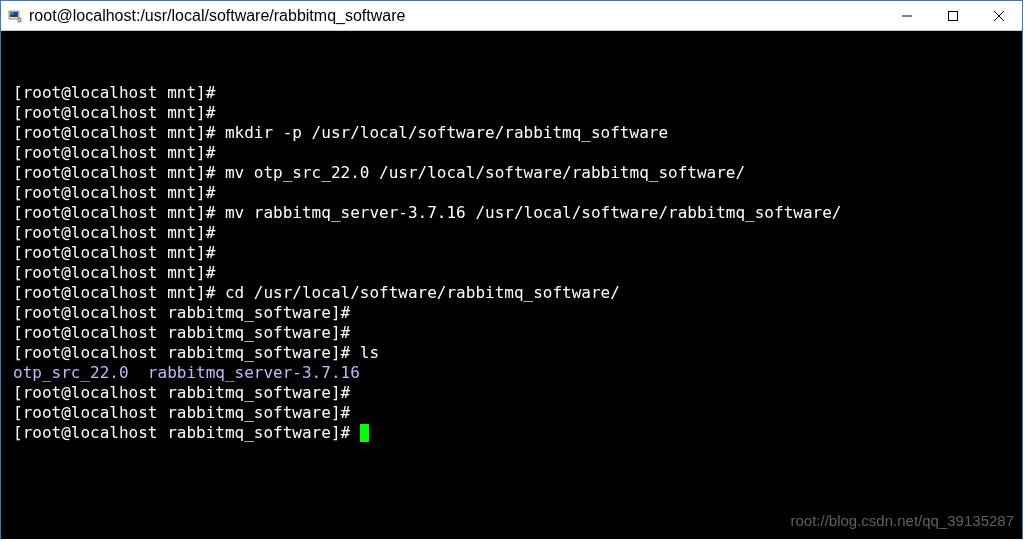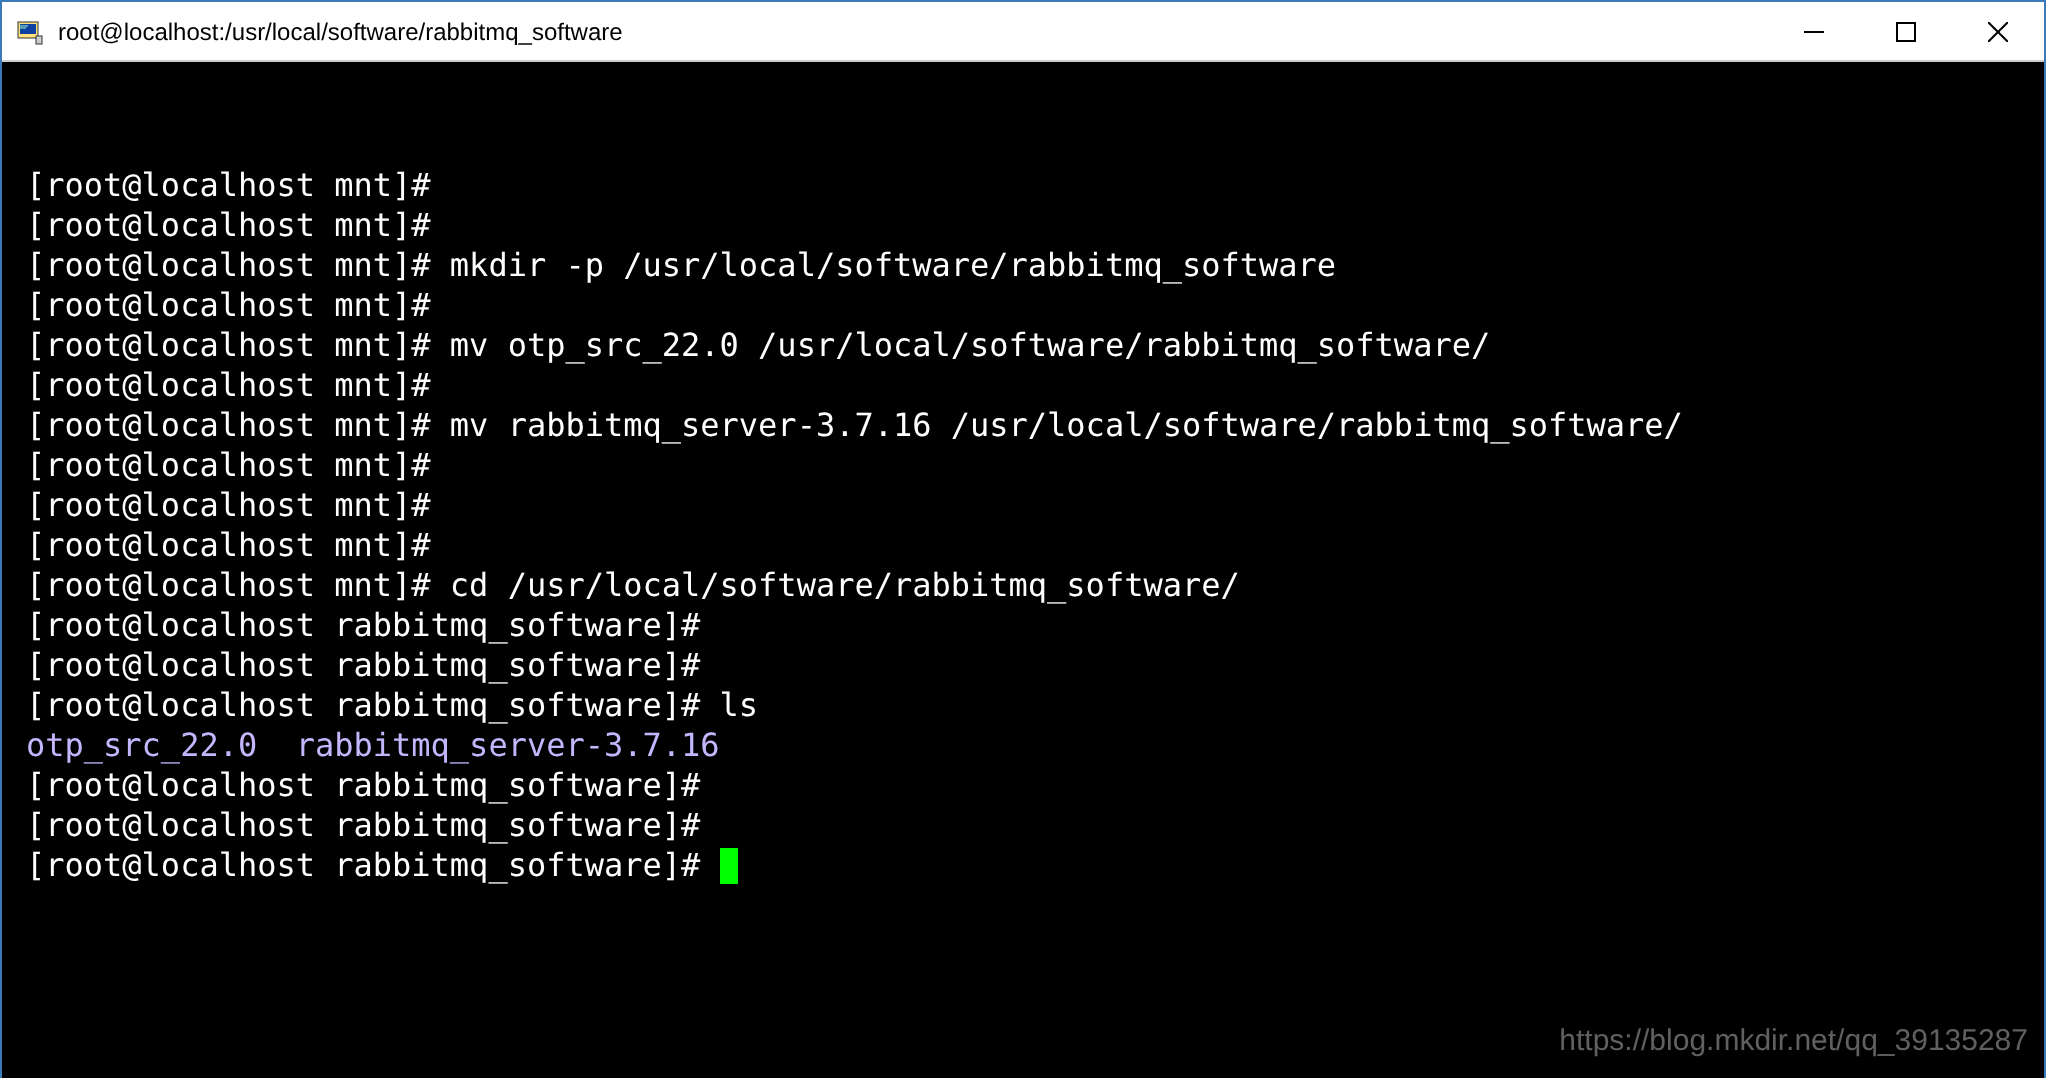--- a/index.html
+++ b/index.html
@@ -35,21 +35,21 @@
       margin-left: 6px;
       margin-right: 6px;
       display: inline-block;
     }
     .titlebar-icon svg {
       width: 16px;
       height: 16px;
     }
     .titlebar-text {
       flex: 1;
-      font-size: 12px;
+      font-size: 16px;
       font-family: "Segoe UI", Tahoma, sans-serif;
       color: #000;
       white-space: nowrap;
     }
     .titlebar-controls {
       display: flex;
       height: 100%;
     }
     .titlebar-btn {
       width: 46px;
@@ -130,15 +130,15 @@
       <div class="titlebar-btn close">
         <svg width="10" height="10" viewBox="0 0 10 10">
             <line x1="0" y1="0" x2="10" y2="10" stroke="#000" stroke-width="1"></line>
             <line x1="10" y1="0" x2="0" y2="10" stroke="#000" stroke-width="1"></line>
           </svg>
       </div>
     </div>
   </div>
   <div class="terminal">
     <div id="term-content"><div class="term-line">[root@localhost mnt]#</div><div class="term-line">[root@localhost mnt]#</div><div class="term-line">[root@localhost mnt]# mkdir -p /usr/local/software/rabbitmq_software</div><div class="term-line">[root@localhost mnt]#</div><div class="term-line">[root@localhost mnt]# mv otp_src_22.0 /usr/local/software/rabbitmq_software/</div><div class="term-line">[root@localhost mnt]#</div><div class="term-line">[root@localhost mnt]# mv rabbitmq_server-3.7.16 /usr/local/software/rabbitmq_software/</div><div class="term-line">[root@localhost mnt]#</div><div class="term-line">[root@localhost mnt]#</div><div class="term-line">[root@localhost mnt]#</div><div class="term-line">[root@localhost mnt]# cd /usr/local/software/rabbitmq_software/</div><div class="term-line">[root@localhost rabbitmq_software]#</div><div class="term-line">[root@localhost rabbitmq_software]#</div><div class="term-line">[root@localhost rabbitmq_software]# ls</div><div class="term-line ls-output">otp_src_22.0  rabbitmq_server-3.7.16</div><div class="term-line">[root@localhost rabbitmq_software]#</div><div class="term-line">[root@localhost rabbitmq_software]#</div><div class="term-line">[root@localhost rabbitmq_software]# <span class="cursor"></span></div></div>
-    <div class="watermark">https://blog.mkdir.net/qq_39135287</div>
+    <div class="watermark">root://blog.csdn.net/qq_39135287</div>
   </div>
 </div>
 
 </body></html>

